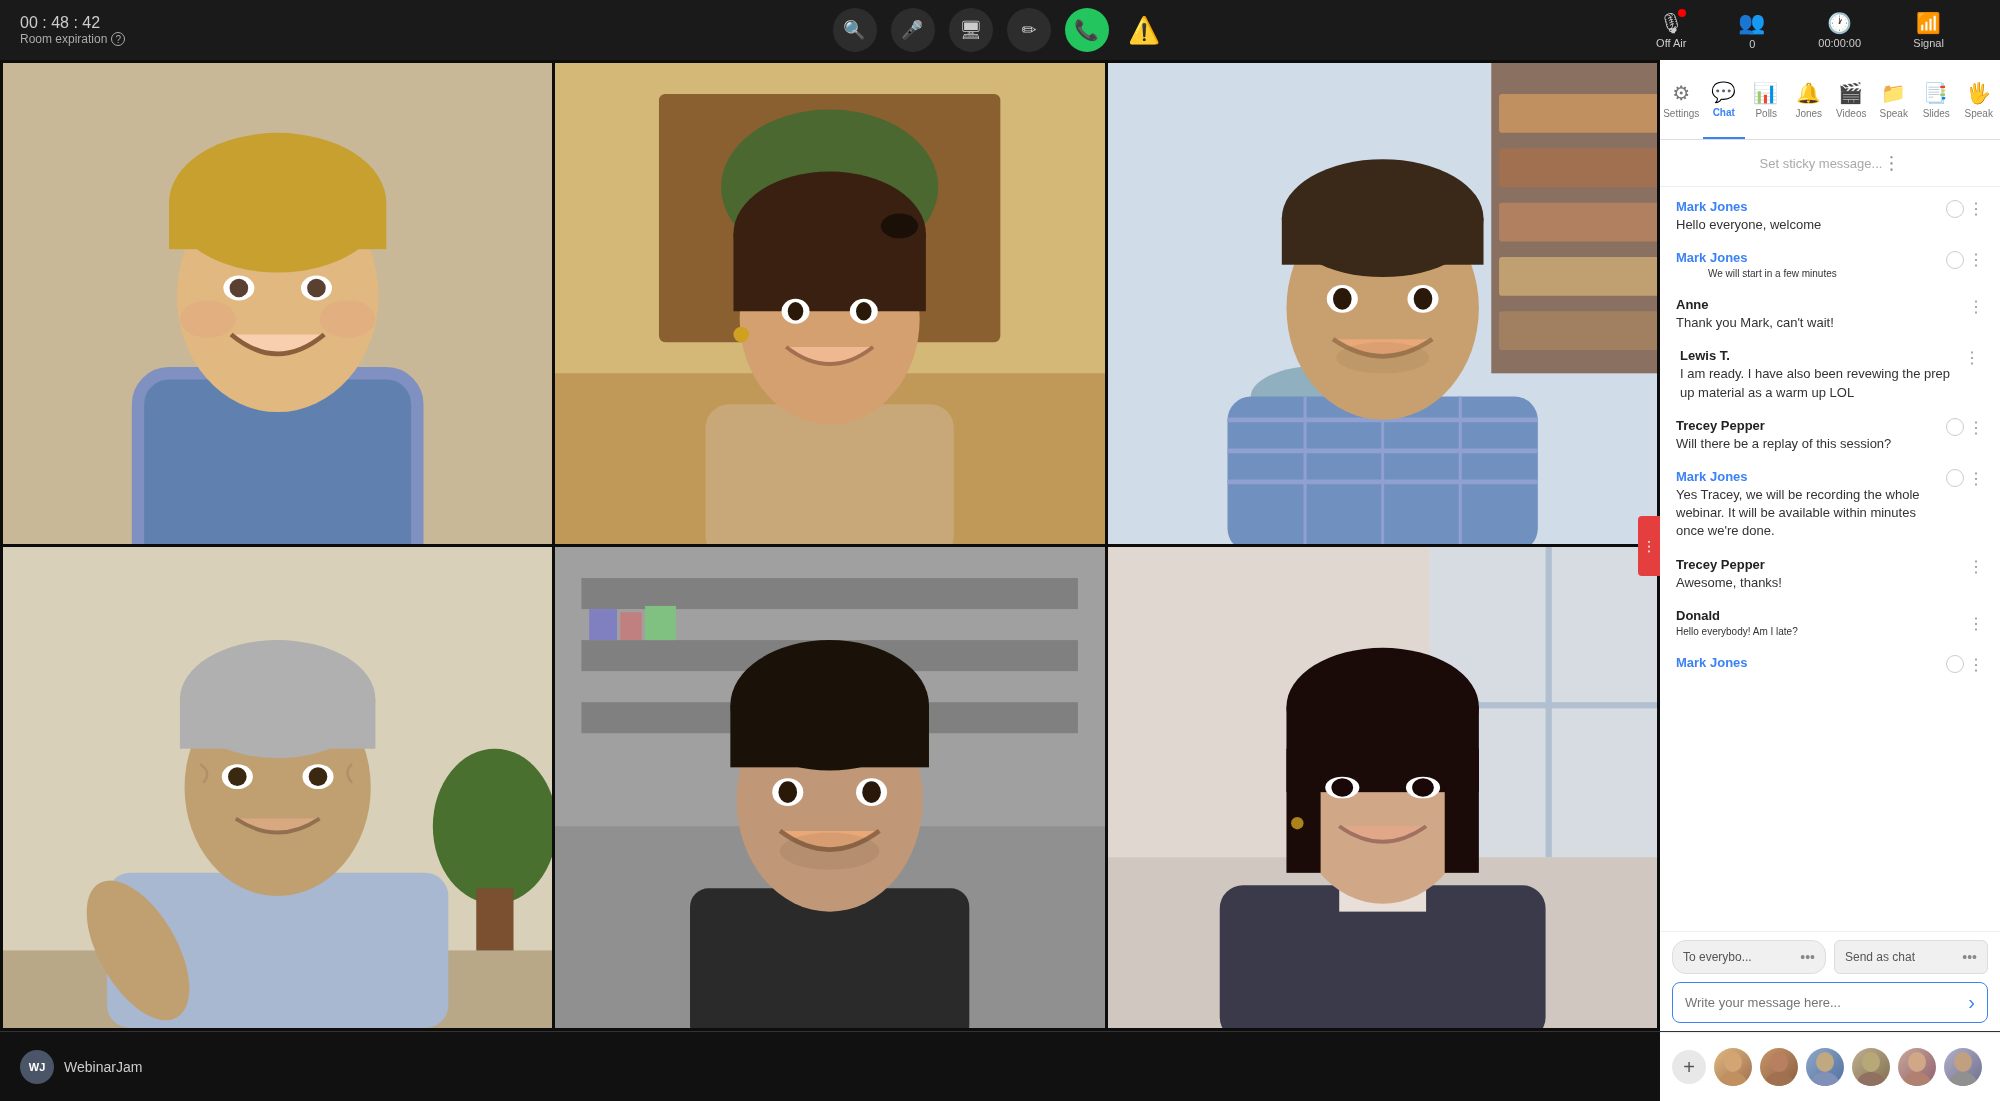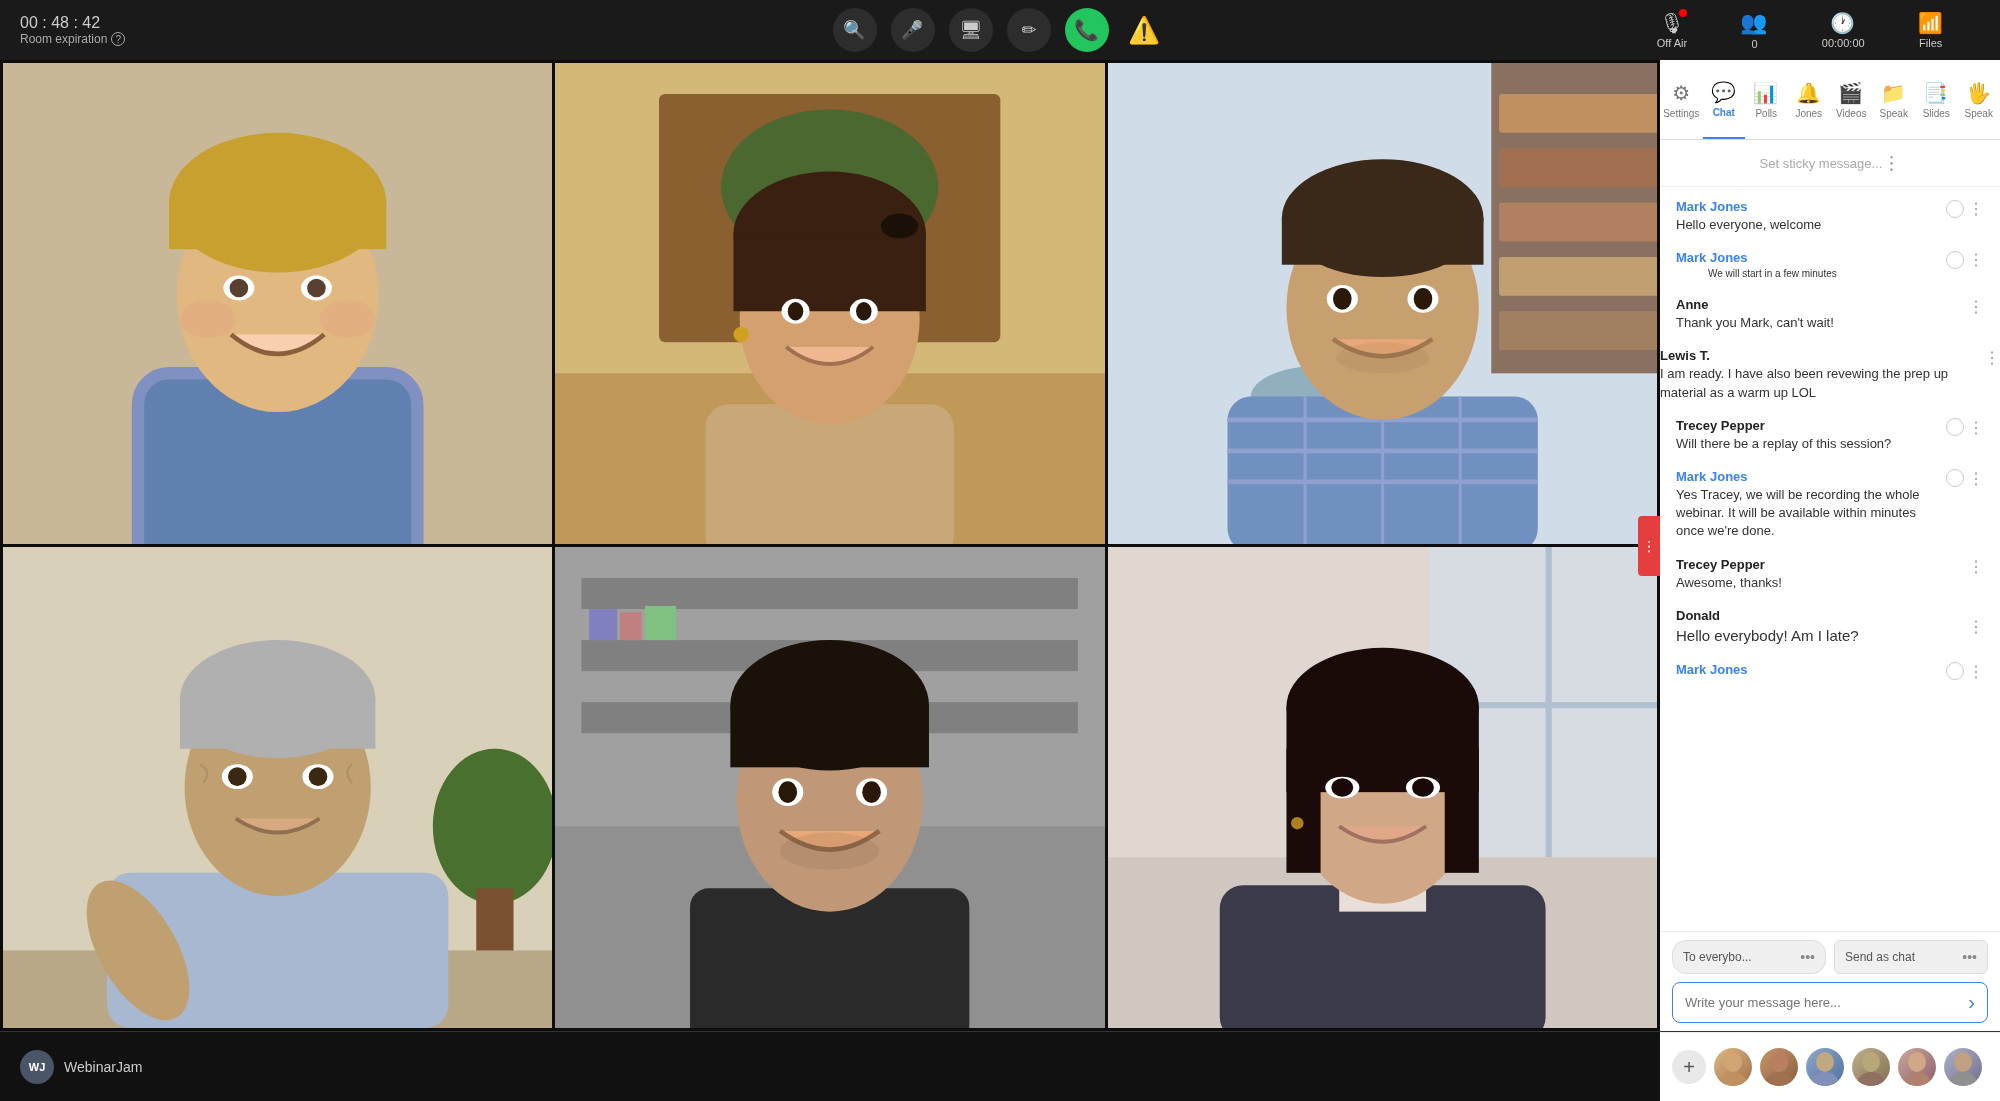--- a/index.html
+++ b/index.html
@@ -46,21 +46,21 @@
     <div style="display:flex;flex-direction:column;align-items:center;gap:2px;cursor:pointer;">
       <span style="font-size:22px;color:#ccc;">👥</span>
       <span style="font-size:11px;color:#ccc;">0</span>
     </div>
     <div style="display:flex;flex-direction:column;align-items:center;gap:2px;cursor:pointer;">
       <span style="font-size:20px;color:#ccc;">🕐</span>
       <span style="font-size:11px;color:#ccc;">00:00:00</span>
     </div>
     <div style="display:flex;flex-direction:column;align-items:center;gap:2px;cursor:pointer;">
       <span style="font-size:20px;color:#ccc;">📶</span>
-      <span style="font-size:11px;color:#ccc;">Files</span>
+      <span style="font-size:11px;color:#ccc;">Signal</span>
     </div>
   </div>
 </div>
 
 <div style="flex:1; display:flex; overflow:hidden;">
 
   <div style="flex:1; background:#0d0d0d; display:grid; grid-template-columns:repeat(3,1fr); grid-template-rows:repeat(2,1fr); gap:3px; padding:3px; position:relative;">
 
     <div style="background:linear-gradient(160deg,#e8c99a 0%,#d4a574 30%,#c8956a 60%,#a07050 100%); position:relative; overflow:hidden;">
       <div style="position:absolute;top:0;left:0;right:0;bottom:0;display:flex;align-items:center;justify-content:center;">
@@ -360,21 +360,21 @@
         <div style="padding:8px 16px; display:flex; align-items:flex-start; gap:8px;">
           <div style="flex:1;">
             <div style="font-size:13px;font-weight:600;color:#222;margin-bottom:2px;">Anne</div>
             <div style="font-size:13px;color:#333;line-height:1.4;">Thank you Mark, can't wait!</div>
           </div>
           <div style="display:flex;align-items:center;gap:4px;flex-shrink:0;">
             <button style="background:none;border:none;cursor:pointer;color:#999;font-size:16px;padding:0;">⋮</button>
           </div>
         </div>
 
-        <div style="padding:8px 0; display:flex; align-items:flex-start; ">
+        <div style="padding:8px 20px; display:flex; align-items:flex-start; ">
           <div style="flex:1;">
             <div style="font-size:13px;font-weight:600;color:#222;margin-bottom:2px;">Lewis T.</div>
             <div style="font-size:13px;color:#333;line-height:1.4;">I am ready. I have also been revewing the prep up material as a warm up LOL</div>
           </div>
           <div style="display:flex;align-items:center;gap:4px;flex-shrink:0;">
             <button style="background:none;border:none;cursor:pointer;color:#999;font-size:16px;padding:0;">⋮</button>
           </div>
         </div>
 
         <div style="padding:8px 16px; display:flex; align-items:flex-start; gap:8px;">
@@ -405,21 +405,21 @@
             <div style="font-size:13px;color:#333;line-height:1.4;">Awesome, thanks!</div>
           </div>
           <div style="display:flex;align-items:center;gap:4px;flex-shrink:0;">
             <button style="background:none;border:none;cursor:pointer;color:#999;font-size:16px;padding:0;">⋮</button>
           </div>
         </div>
 
         <div style="padding:8px 16px; display:flex; align-items:center; gap:8px;">
           <div style="flex:1;">
             <div style="font-size:13px;font-weight:600;color:#222;margin-bottom:2px;">Donald</div>
-            <div style="font-size:15px;color:#333;line-height:1.4;">Hello everybody! Am I late?</div>
+            <div style="font-size:10px;color:#333;line-height:1.4;">Hello everybody! Am I late?</div>
           </div>
           <div style="display:flex;align-items:center;gap:4px;flex-shrink:0;">
             <button style="background:none;border:none;cursor:pointer;color:#999;font-size:16px;padding:0;">⋮</button>
           </div>
         </div>
 
         <div style="padding:8px 16px; display:flex; align-items:flex-start; gap:8px;">
           <div style="flex:1;">
             <div style="font-size:13px;font-weight:600;color:#3b82f6;margin-bottom:2px;">Mark Jones</div>
           </div>

